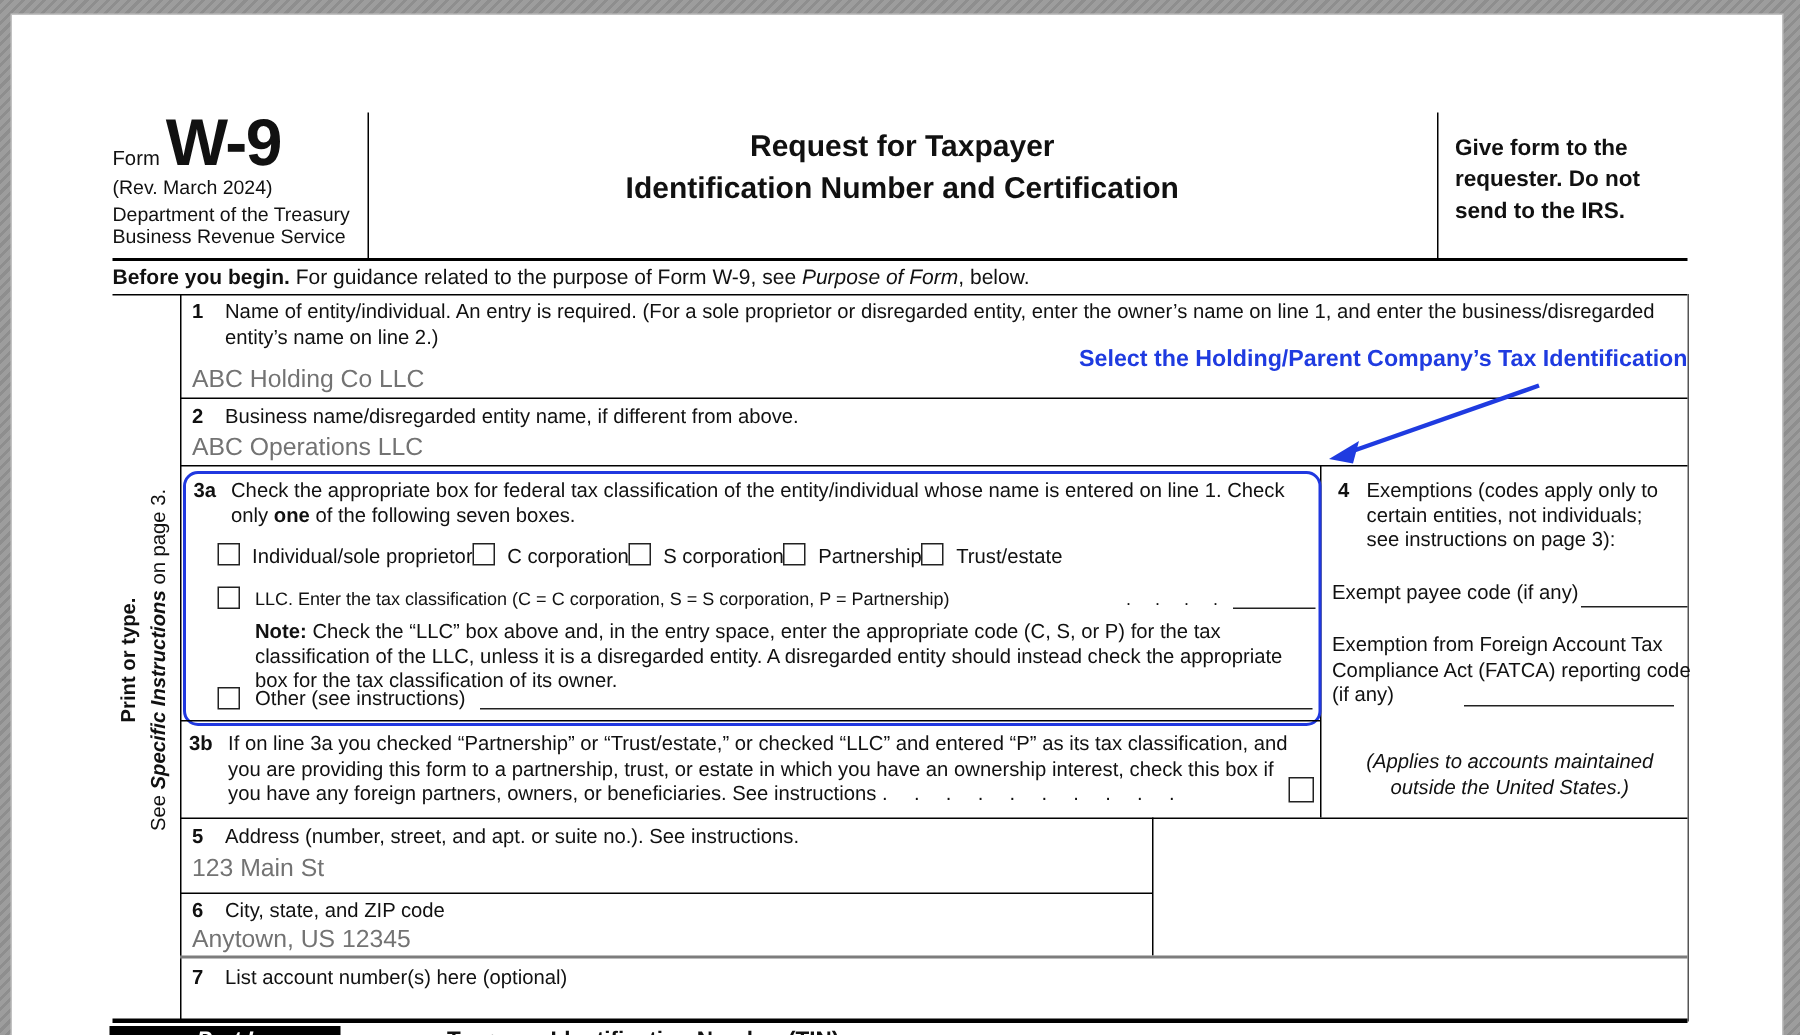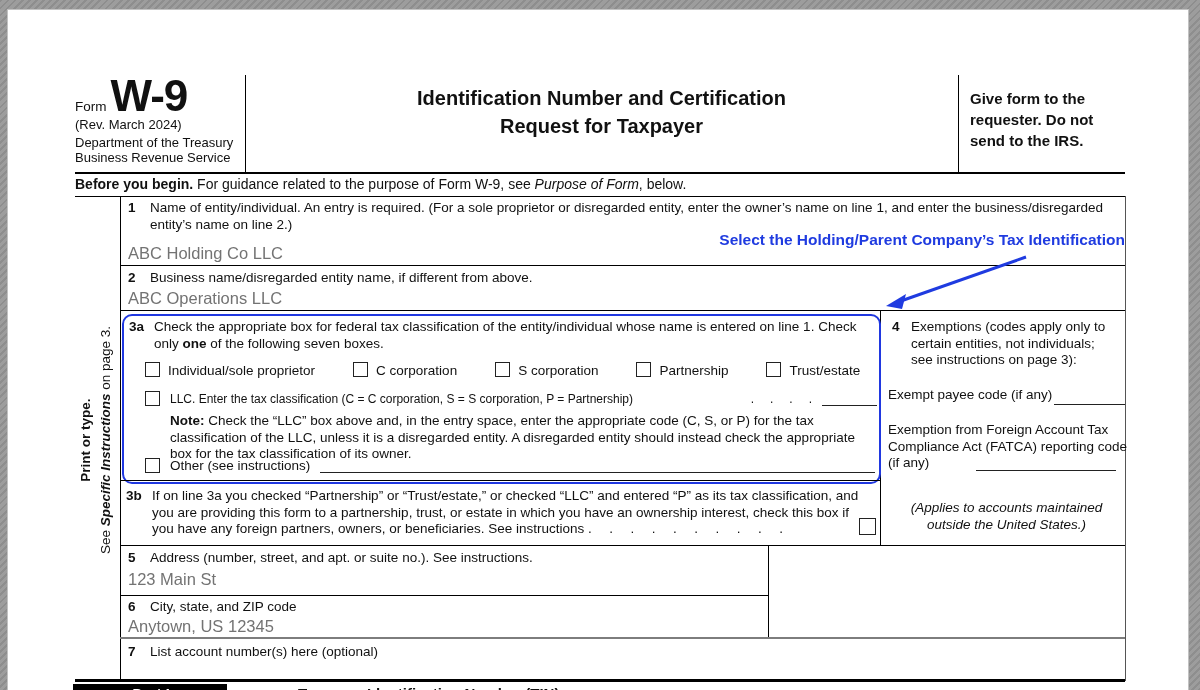--- a/index.html
+++ b/index.html
@@ -53,22 +53,22 @@
       <span class="form-word">Form</span><span class="w9">W-9</span>
     </div>
     <div class="small" style="margin-top:2px;">(Rev. March 2024)</div>
     <div class="small" style="margin-top:2px;">Department of the Treasury</div>
     <div class="small">Business Revenue Service</div>
   </div>
 
   <div class="vline" style="left:237px;top:65px;height:97px;"></div>
 
   <div class="abs title" style="left:247px;top:74px;width:693px;">
+    <div>Request for Taxpayer</div>
     <div>Identification Number and Certification</div>
-    <div>Request for Taxpayer</div>
   </div>
 
   <div class="vline" style="left:950px;top:65px;height:97px;"></div>
 
   <div class="abs givebox" style="left:962px;top:78px;width:150px;">Give form to the requester. Do not send to the IRS.</div>
 
   <div class="hline" style="left:67px;top:162px;width:1050px;height:2px;"></div>
 
   <div class="abs" style="left:67px;top:166px;width:1050px;font-size:14px;">
     <span style="font-weight:bold;">Before you begin.</span><span> For guidance related to the purpose of Form W-9, see </span><span style="font-style:italic;">Purpose of Form</span><span>, below.</span>
@@ -102,21 +102,21 @@
 
   <div class="vline" style="left:872px;top:300px;height:235px;"></div>
 
   <div class="blue-box" style="left:114px;top:304px;width:755px;height:166px;"></div>
 
   <span class="num abs" style="left:121px;top:309px;">3a</span>
   <div class="abs lbl" style="left:146px;top:309px;width:716px;">
     <span>Check the appropriate box for federal tax classification of the entity/individual whose name is entered on line 1. Check only </span><span style="font-weight:bold;">one</span><span> of the following seven boxes.</span>
   </div>
 
-  <div class="abs" style="left:137px;top:352px;width:725px;display:flex;gap:38px;align-items:flex-start;font-size:13.5px;">
+  <div class="abs" style="left:137px;top:352px;width:725px;display:flex;align-items:flex-start;font-size:13.5px;">
     <span style="white-space:nowrap;"><span class="cb" style="margin-right:8px;"></span><span>Individual/sole proprietor</span></span>
     <span style="white-space:nowrap;"><span class="cb" style="margin-right:8px;"></span><span>C corporation</span></span>
     <span style="white-space:nowrap;"><span class="cb" style="margin-right:8px;"></span><span>S corporation</span></span>
     <span style="white-space:nowrap;"><span class="cb" style="margin-right:8px;"></span><span>Partnership</span></span>
     <span style="white-space:nowrap;"><span class="cb" style="margin-right:8px;"></span><span>Trust/estate</span></span>
   </div>
 
   <div class="abs" style="left:137px;top:381px;width:732px;display:flex;align-items:center;font-size:12px;">
     <span class="cb" style="margin-right:10px;flex:none;align-self:center;"></span>
     <span>LLC. Enter the tax classification (C = C corporation, S = S corporation, P = Partnership)</span>

